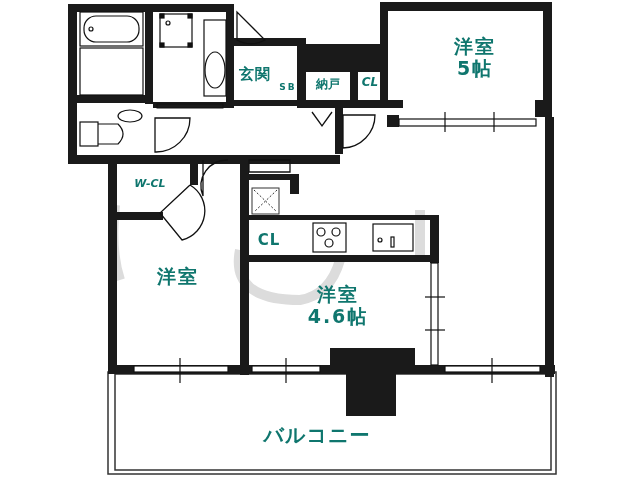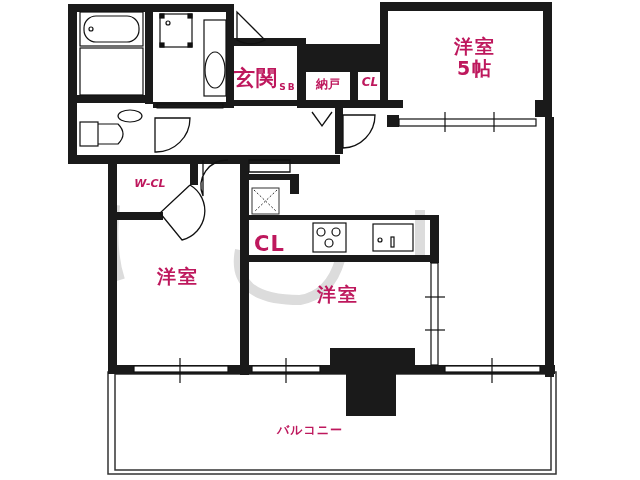--- a/index.html
+++ b/index.html
@@ -1,22 +1,22 @@
 <!DOCTYPE html>
 <html><head>
 <meta charset="utf-8">
 <style>
   html, body { margin:0; padding:0; background:#ffffff; }
   body { width:640px; height:480px; position:relative; overflow:hidden;
          font-family:"DejaVu Sans", sans-serif; }
   svg { position:absolute; left:0; top:0; }
   .lbl { position:absolute; font-family:"DejaVu Sans", sans-serif; font-weight:bold;
-         color:#be185d; text-align:center; line-height:1.15; white-space:nowrap; }
+         color:#0f766e; text-align:center; line-height:1.15; white-space:nowrap; }
   .big { font-size:19px; letter-spacing:2px; }
-  .mid { font-size:21px; letter-spacing:1px; }
+  .mid { font-size:15px; letter-spacing:1px; }
   .sm  { font-size:12px; font-style:italic; }
   .xs  { font-size:9px; letter-spacing:2px; }
 </style>
 </head>
 <body>
 
 <svg width="640" height="480" viewBox="0 0 640 480">
 
   <g fill="none" stroke="#dcdcdc" stroke-width="10">
     <path d="M115 205 Q 110 250 120 280"></path>
@@ -159,21 +159,22 @@
 
 <div class="lbl big" style="left:445px; top:174px; width:110px;">
 </div>
 
 <div class="lbl big" style="left:138px; top:266px; width:80px;">
   <div>洋室</div>
 </div>
 
 <div class="lbl big" style="left:293px; top:284px; width:90px;">
   <div>洋室</div>
+  <div>4.6帖</div>
 </div>
 
 <div class="lbl mid" style="left:234px; top:66px; width:42px;">玄関</div>
 <div class="lbl xs" style="left:278px; top:82px; width:20px;">SB</div>
 <div class="lbl" style="left:309px; top:78px; width:38px; font-size:12px;text-align:center;">納戸</div>
 <div class="lbl sm" style="left:358px; top:76px; width:24px;">CL</div>
 <div class="lbl mid" style="left:254px; top:232px; width:30px;">CL</div>
 <div class="lbl sm" style="left:125px; top:178px; width:50px; font-size:11px;">W-CL</div>
-<div class="lbl mid" style="left:255px; top:424px; width:110px; font-size:12px;">バルコニー</div>
+<div class="lbl mid" style="left:262px; top:424px; width:110px; font-size:20px;">バルコニー</div>
 
 </body></html>

